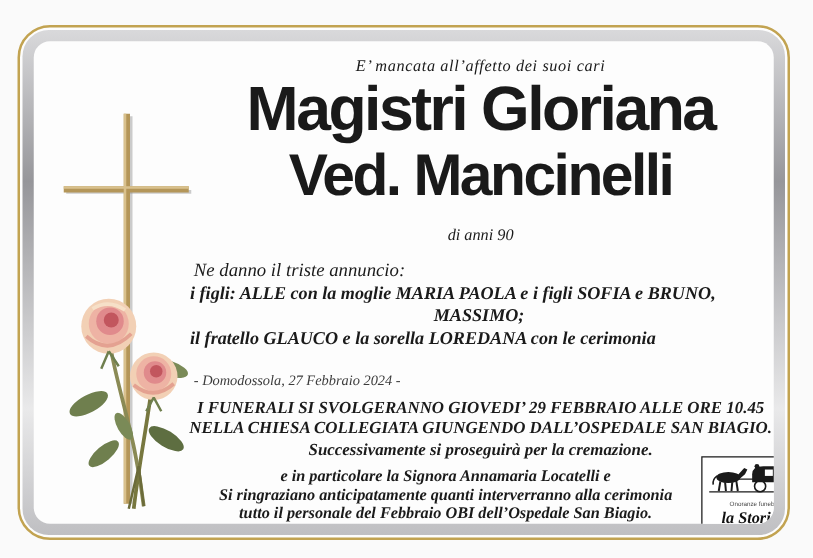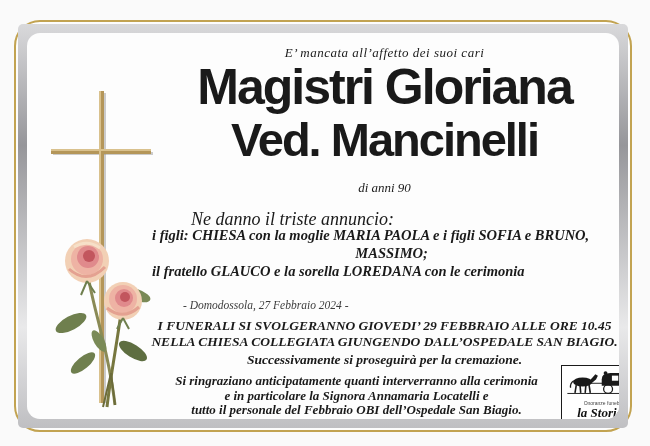--- a/index.html
+++ b/index.html
@@ -13,44 +13,44 @@
   }
   .card{
     position:absolute;left:14px;top:20px;width:618px;height:412px;
     border:2px solid #c2a351;border-radius:26px;
     background:#fdfdfd;
     box-sizing:border-box;
     padding:2px;
   }
   .band{
     width:100%;height:100%;
-    border-radius:5px;
+    border-radius:21px;
     background:linear-gradient(180deg,#d9d9db 0%,#96969a 30%,#e9e9ea 75%,#bfbfc2 100%);
     box-sizing:border-box;
     padding:9px;
   }
   .content{
     width:100%;height:100%;
     background:#fdfdfd;
     border-radius:13px;
     position:relative;
     overflow:hidden;
   }
   .abs{position:absolute;}
   .centercol{left:70px;width:575px;text-align:center;}
   .ser-i{font-family:"Liberation Serif",serif;font-style:italic;}
   .ser-bi{font-family:"Liberation Serif",serif;font-style:italic;font-weight:bold;}
   .intro{top:12px;font-size:13px;letter-spacing:.5px;}
   .name1{top:28px;font-family:"Liberation Sans",sans-serif;font-weight:bold;font-size:50px;letter-spacing:-2px;line-height:1.05;}
   .name2{top:82px;font-family:"Liberation Sans",sans-serif;font-weight:bold;font-size:47px;letter-spacing:-2px;line-height:1.05;}
   .age{top:147px;font-size:13px;}
-  .announce{left:128px;top:176px;font-size:18px;margin-left:36px;}
+  .announce{left:128px;top:176px;font-size:15px;}
   .family{left:125px;top:193px;font-size:14.5px;line-height:18px;}
   .family .indent{padding-left:42px;text-align:center;}
-  .dateline{left:128px;top:266px;font-size:11.5px;color:#3c3c3c;margin-left:28px;}
+  .dateline{left:128px;top:266px;font-size:11.5px;color:#3c3c3c;}
   .funeral{top:285px;font-size:13.5px;line-height:16px;}
   .cremation{top:319px;font-size:13.5px;}
   .thanks{top:341px;left:42px;width:575px;text-align:center;font-size:13px;line-height:14.5px;font-weight:600;}
   .logo-wrap{left:534px;top:332px;width:86px;text-align:center;}
   .logo-box{
     border:1px solid #1a1a1a;background:#ffffff;
     width:84px;box-sizing:border-box;padding:2px 1px 1px 1px;
   }
   .logo-small{font-size:5px;font-family:"Liberation Sans",sans-serif;color:#444;line-height:6px;}
   .logo-name{font-family:"Liberation Serif",serif;font-style:italic;font-weight:bold;font-size:13px;line-height:14px;color:#111;}
@@ -103,36 +103,36 @@
       <div class="abs centercol ser-i intro">E’ mancata all’affetto dei suoi cari</div>
 
       <div class="abs centercol name1">Magistri Gloriana</div>
       <div class="abs centercol name2">Ved. Mancinelli</div>
 
       <div class="abs centercol ser-i age">di anni  90</div>
 
       <div class="abs ser-i announce">Ne danno il triste annuncio:</div>
 
       <div class="abs ser-bi family">
-        <div>i figli: CHIESA con la moglie MARIA PAOLA e i figli SOFIA e BRUNO,</div>
+        <div>i figli: ALLE con la moglie MARIA PAOLA e i figli SOFIA e BRUNO,</div>
         <div class="indent">MASSIMO;</div>
         <div>il fratello GLAUCO e la sorella LOREDANA con le cerimonia</div>
       </div>
 
       <div class="abs ser-i dateline">- Domodossola, 27 Febbraio 2024 -</div>
 
       <div class="abs centercol ser-bi funeral">
         <div>I FUNERALI SI SVOLGERANNO GIOVEDI’ 29 FEBBRAIO ALLE ORE 10.45</div>
         <div>NELLA CHIESA COLLEGIATA GIUNGENDO DALL’OSPEDALE SAN BIAGIO.</div>
       </div>
       <div class="abs centercol ser-bi cremation">Successivamente si proseguirà per la cremazione.</div>
 
       <div class="abs ser-i thanks">
+        <div>e in particolare la Signora Annamaria Locatelli e</div>
         <div>Si ringraziano anticipatamente quanti interverranno alla cerimonia</div>
-        <div>e in particolare la Signora Annamaria Locatelli e</div>
         <div>tutto il personale del Febbraio OBI dell’Ospedale San Biagio.</div>
       </div>
 
       <div class="abs logo-wrap">
         <div class="logo-box">
           <svg width="78" height="28" viewBox="0 0 120 44">
 
             <line x1="4" y1="40" x2="116" y2="40" stroke="#1a1a1a" stroke-width="1.5"></line>
 
             <ellipse cx="28" cy="22" rx="15" ry="7" fill="#1a1a1a"></ellipse>

